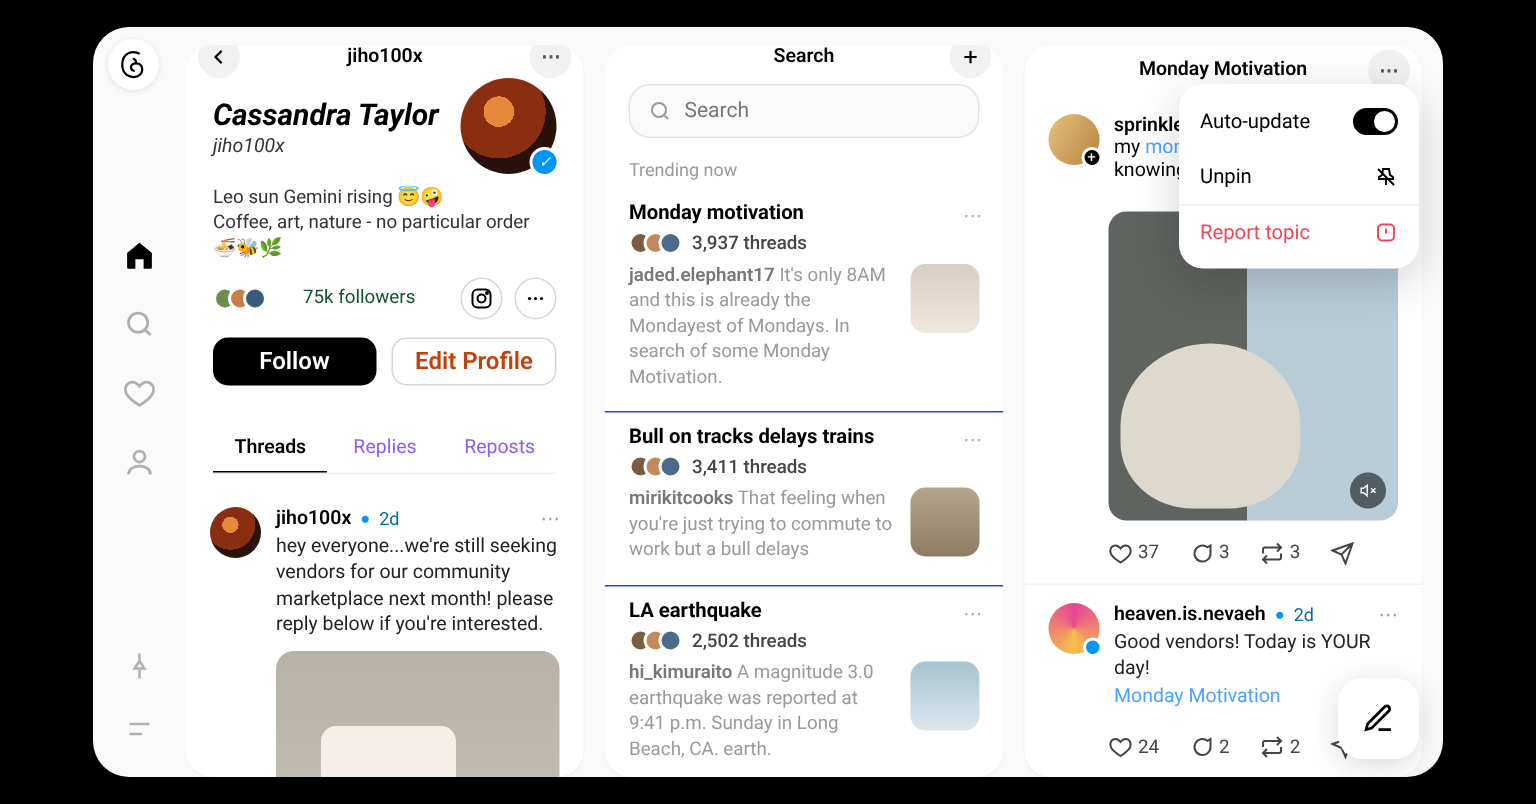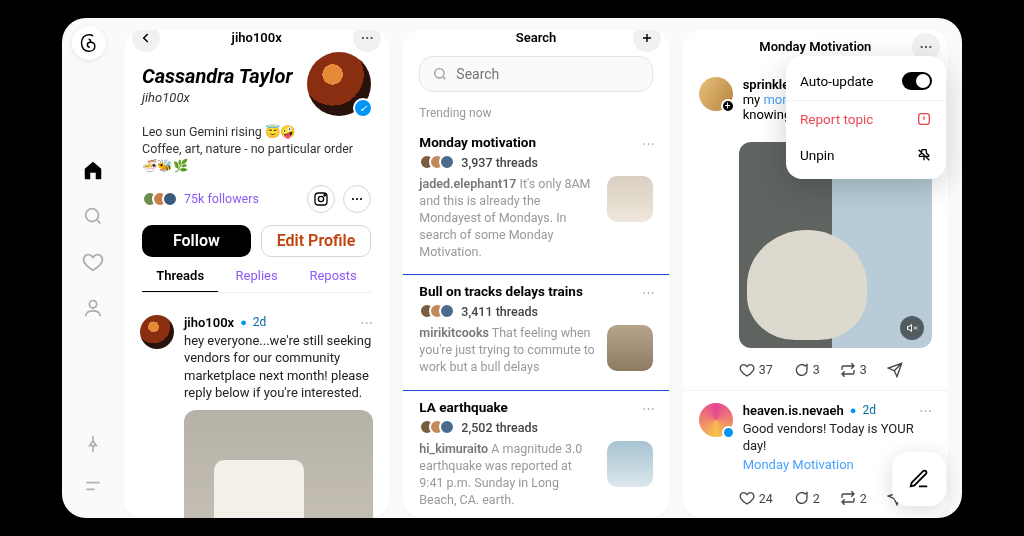--- a/index.html
+++ b/index.html
@@ -19,30 +19,30 @@
   .col-header .hbtn.right { right:8px; }
 
   .profile { padding: 6px 18px 10px; }
   .profile-top { display:flex; justify-content:space-between; align-items:center;font-style:italic; }
   .avatar-lg { width:64px; height:64px; border-radius:50%; background: radial-gradient(circle at 40% 35%, #e68a3a 0 18%, #8a2e12 18% 55%, #2a120c 55% 100%); position:relative; }
   .verify { position:absolute; bottom:-2px; right:-2px; width:20px; height:20px; border-radius:50%; background:#0095f6; border:2px solid #fff; display:flex; align-items:center; justify-content:center; color:#fff; font-size:10px;}
   .display-name { font-size:20px; font-weight:700; color:#000; }
   .handle { font-size:13px; color:#333; margin-top:2px; }
   .bio { font-size:12.5px; color:#333; margin-top:8px; line-height:1.35; }
   .followers-row { display:flex; justify-content:space-between; align-items:center; margin-top:10px;}
-  .followers { display:flex; align-items:center; gap:6px; font-size:12.5px; color:#8b5cf6;}
+  .followers { display:flex; align-items:center; gap:24px; font-size:12.5px; color:#14532d;}
   .follheads { display:flex; }
   .follheads span { width:16px; height:16px; border-radius:50%; border:2px solid #fff; margin-left:-6px;}
   .follheads span:first-child{margin-left:0;}
   .icon-circ { width:28px; height:28px; border-radius:50%; border:1.5px solid #d6d6d6; display:flex; align-items:center; justify-content:center; color:#000;}
   .btn-row { display:flex; gap:10px; margin-top:12px;}
   .btn { flex:1; height:32px; border-radius:10px; font-size:16px; font-weight:600; display:flex; align-items:center; justify-content:center; cursor:pointer; }
   .btn.black { background:#000; color:#fff; }
   .btn.outline { background:#fff; color:#c2410c; border:1px solid #d6d6d6;}
-  .tabs { display:flex; margin-top:3px; border-bottom:1px solid #eee;}
+  .tabs { display:flex; margin-top:26px; border-bottom:1px solid #eee;}
   .tab { flex:1; text-align:center; font-size:13px; padding:8px 0; color:#8b5cf6;}
   .tab.active { color:#000; font-weight:600; border-bottom:1.5px solid #000;}
 
   .post { padding: 12px 16px; display:flex; gap:10px; font-size:13px; }
   .post-av { width:34px; height:34px; border-radius:50%; flex-shrink:0; position:relative;}
   .mini-verify { position:absolute; bottom:-2px; right:-2px; width:13px; height:13px; border-radius:50%; background:#0095f6; border:2px solid #fff;}
   .post-body { flex:1; min-width:0;}
   .post-head { display:flex; gap:6px; align-items:center;}
   .post-user { font-weight:600; font-size:13px;}
   .post-time { color:#0369a1; font-size:12px;}
@@ -387,32 +387,32 @@
       <path d="M17 3.5C15.5 2.5 13.8 2 12 2 6.5 2 3 6 3 12s3.5 10 9 10c4.5 0 7-2.8 7-6.2 0-3-2-4.8-5-4.8-2.3 0-4 1.3-4 3.2 0 1.7 1.3 2.8 3 2.8"></path>
       <path d="M14 11c0-2-.8-3.5-2.5-3.5"></path>
     </svg>
 </div>
 
 <div class="menu">
   <div class="menu-item">
     <span>Auto-update</span>
     <div class="toggle"></div>
   </div>
+  <div class="menu-item">
+    <span>Unpin</span>
+    <svg width="16" height="16" viewBox="0 0 24 24" fill="none" stroke="#000" stroke-width="2">
+        <path d="M9 4h6l1 6 3 2v2H5v-2l3-2 1-6ZM12 14v6M4 4l16 16"></path>
+      </svg>
+  </div>
   <div class="menu-item sep danger">
     <span>Report topic</span>
     <svg width="16" height="16" viewBox="0 0 24 24" fill="none" stroke="#ed4956" stroke-width="2">
         <rect x="4" y="4" width="16" height="16" rx="4"></rect>
         <path d="M12 8v5M12 16h.01"></path>
       </svg>
   </div>
-  <div class="menu-item">
-    <span>Unpin</span>
-    <svg width="16" height="16" viewBox="0 0 24 24" fill="none" stroke="#000" stroke-width="2">
-        <path d="M9 4h6l1 6 3 2v2H5v-2l3-2 1-6ZM12 14v6M4 4l16 16"></path>
-      </svg>
-  </div>
 </div>
 
 <div class="fab">
   <svg width="22" height="22" viewBox="0 0 24 24" fill="none" stroke="#000" stroke-width="2">
       <path d="M12 20h9M16.5 3.5a2.1 2.1 0 1 1 3 3L7 19l-4 1 1-4 12.5-12.5Z"></path>
     </svg>
 </div>
 
 </body></html>

